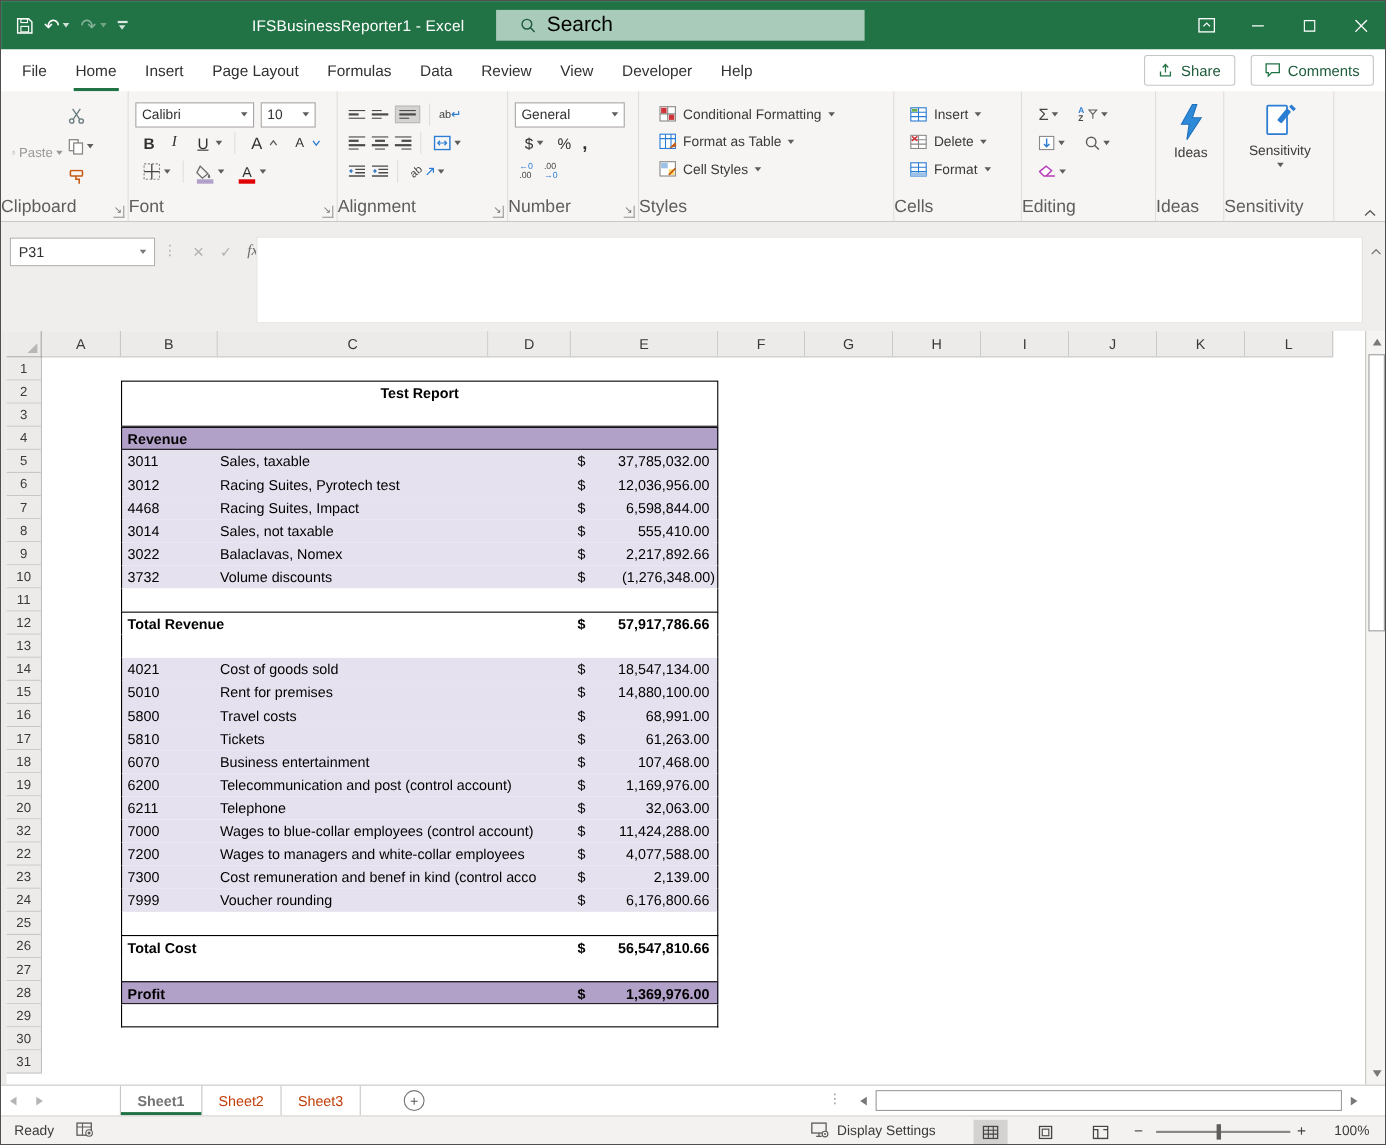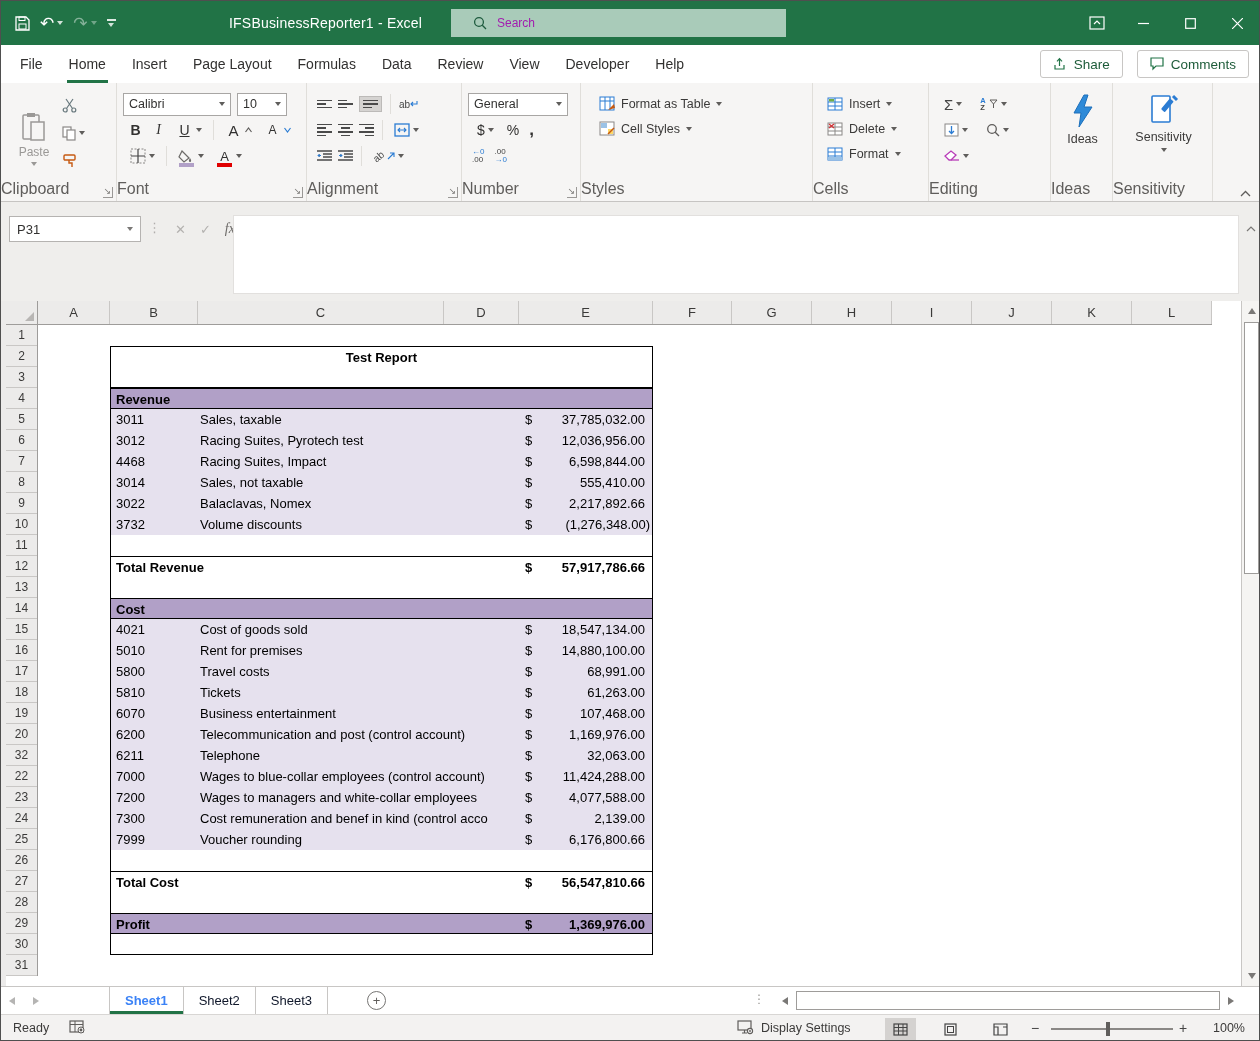--- a/index.html
+++ b/index.html
@@ -14,21 +14,21 @@
   .glyph-undo { font-size:17px; color:#fff; }
   .glyph-redo { font-size:17px; color:rgba(255,255,255,.45); }
   .crt { display:inline-block; width:0; height:0; border-left:3.5px solid transparent; border-right:3.5px solid transparent; border-top:4px solid currentColor; }
   .qat .crt { color:rgba(255,255,255,.8); }
   .qat-custom { display:flex; flex-direction:column; align-items:center; gap:2px; }
   .qat-custom .bar { width:9px; height:1.5px; background:rgba(255,255,255,.85); }
   #doc-title { position:absolute; left:228px; top:0; height:44px; display:flex; align-items:center;
                color:#fff; font-size:14px; letter-spacing:.2px; }
   #searchbox { position:absolute; left:450px; top:8px; width:335px; height:28px; background:#a9cbb9;
                display:flex; align-items:center; gap:10px; padding-left:22px; }
-  #searchbox .s-label { color:#a21caf; font-size:12px; }
+  #searchbox .s-label { color:#000000; font-size:19px; }
   .win-controls { position:absolute; right:0; top:0; height:44px; display:flex; }
   .win-btn { width:47px; height:44px; display:flex; align-items:center; justify-content:center; color:#fff; font-size:13px; }
 
   
   #menubar { position:absolute; left:0; top:44px; width:1260px; height:38px; background:#fff; }
   #menu-tabs { position:absolute; left:6px; top:0; height:38px; display:flex; }
   .mtab { position:relative; padding:0 13px; height:38px; display:flex; align-items:center;
           font-size:14px; color:#323130; cursor:default; }
   .mtab.active { font-weight:400; }
   .mtab.active::after { content:""; position:absolute; left:11px; right:11px; bottom:0; height:3px; background:#217346; }
@@ -49,21 +49,21 @@
   .combo { background:#fff; border:1px solid #a8a6a4; height:23px; display:flex; align-items:center;
            justify-content:space-between; padding:0 5px; font-size:12.5px; color:#323130; }
   .vline { width:1px; height:20px; background:#e0deda; margin:0 2px; }
   .sel { background:#d5d3d1; border:1px solid #bcbab8; }
   .lines { display:flex; flex-direction:column; gap:2px; width:15px; }
   .lines span { height:1.6px; background:#4a4a4a; }
   .caret-cell { color:#5f5d5b; }
 
   
   #grp-clipboard { width:116px; display:flex; gap:2px; padding-left:10px; }
-  .paste-big { width:46px; display:flex; flex-direction:column; align-items:center; gap:3px; padding-top:4px;justify-content:center; }
+  .paste-big { width:46px; display:flex; flex-direction:row; align-items:center; gap:3px; padding-top:4px; }
   .paste-big .plabel { font-size:12px; color:#9a9896; }
   .clip-col { display:flex; flex-direction:column; gap:4px; padding-top:2px; }
 
   
   #grp-font { width:190px; }
   .fg-glyph { font-size:14px; color:#323130; width:17px; text-align:center; }
   .fg-glyph.b { font-weight:800; }
   .fg-glyph.i { font-style:italic; font-family:"Liberation Serif",serif; }
   .fg-glyph.u { text-decoration:underline; }
   .colorbar { position:relative; width:17px; text-align:center; font-size:13px; color:#323130; line-height:13px; }
@@ -139,23 +139,23 @@
   .tri-up { width:0; height:0; border-left:4px solid transparent; border-right:4px solid transparent; border-bottom:6px solid #7a7876; }
   .tri-down { width:0; height:0; border-left:4px solid transparent; border-right:4px solid transparent; border-top:6px solid #7a7876; }
   .tri-left { width:0; height:0; border-top:4px solid transparent; border-bottom:4px solid transparent; border-right:6px solid #7a7876; }
   .tri-right { width:0; height:0; border-top:4px solid transparent; border-bottom:4px solid transparent; border-left:6px solid #7a7876; }
   #vthumb { position:absolute; left:2px; top:21px; width:15px; height:252px; background:#fff; border:1px solid #9e9c9a; }
 
   
   #tabbar { position:absolute; left:0; top:985px; width:1260px; height:28px; background:#fff; border-top:1px solid #c8c6c4; }
   #tab-nav { position:absolute; left:8px; top:0; height:27px; display:flex; align-items:center; gap:18px; opacity:.55; }
   #sheet-tabs { position:absolute; left:108px; top:0; height:27px; display:flex; border-left:1px solid #c8c6c4; }
-  .stab { height:27px; padding:0 15px; display:flex; align-items:center; font-size:13px; color:#0f172a;
+  .stab { height:27px; padding:0 15px; display:flex; align-items:center; font-size:13px; color:#c2410c;
           border-right:1px solid #c8c6c4; position:relative; }
-  .stab.active { color:#3b82f6; font-weight:700; }
+  .stab.active { color:#737373; font-weight:700; }
   .stab.active::after { content:""; position:absolute; left:0; right:0; bottom:0; height:3px; background:#217346; }
   #newsheet { position:absolute; left:366px; top:4px; width:19px; height:19px; border:1px solid #767573; border-radius:50%;
               display:flex; align-items:center; justify-content:center; font-size:13px; color:#5f5d5b; }
   #tab-dots { position:absolute; left:752px; top:5px; color:#9a9896; font-size:12px; }
   #hscroll { position:absolute; left:774px; top:3px; width:466px; height:21px; }
   #hscroll .ha { position:absolute; top:0; width:20px; height:21px; display:flex; align-items:center; justify-content:center; }
   #hthumb { position:absolute; left:21px; right:21px; top:1px; height:19px; background:#fff; border:1px solid #9e9c9a; }
 
   
   #statusbar { position:absolute; left:0; top:1013px; width:1260px; height:28px; background:#f3f2f1; border-top:1px solid #d8d6d4; }
@@ -466,20 +466,30 @@
       </div>
       <div class="rrow" style="gap:10px;padding-left:4px">
         <span class="dec-btn"><span class="blue">←0</span><br>.00</span>
         <span class="dec-btn">.00<br><span class="blue">→0</span></span>
       </div>
       <span class="rgroup-label">Number</span>
       <span class="launcher">↘</span>
     </div>
 
     <div class="rgroup" id="grp-styles" style="width:232px; padding-left:14px">
+      <div class="stack-btn">
+        <svg width="16" height="15" viewBox="0 0 16 15">
+            <rect x="1" y="1" width="14" height="13" fill="#fff" stroke="#8a8886"></rect>
+            <rect x="2" y="2" width="5" height="5" fill="#d13438"></rect>
+            <rect x="9" y="8" width="5" height="5" fill="#d13438"></rect>
+            <path d="M8 1v13 M1 7.5h14" stroke="#8a8886"></path>
+          </svg>
+        <span>Conditional Formatting</span>
+          <span class="crt caret-cell"></span>
+      </div>
       <div class="stack-btn">
         <svg width="16" height="15" viewBox="0 0 16 15">
             <rect x="1" y="1" width="14" height="13" fill="#fff" stroke="#2b7cd3"></rect>
             <path d="M1 5h14 M6 1v13 M11 1v13" stroke="#2b7cd3"></path>
             <path d="M9 14 L15 8 L16 12 Z" fill="#c65911"></path>
           </svg>
         <span>Format as Table</span>
           <span class="crt caret-cell"></span>
       </div>
       <div class="stack-btn">
@@ -714,23 +724,20 @@
             <span class="c-cur">$</span>
             <span class="c-amt neg">(1,276,348.00)</span>
           </div>
           <div class="trow t-blank"></div>
           <div class="trow t-total t-bold bt">
             <span class="c-label">Total Revenue</span>
             <span class="c-cur" style="font-weight: 700;">$</span>
             <span class="c-amt" style="font-weight: 700;">57,917,786.66</span>
           </div>
           <div class="trow t-blank"></div>
-          <div class="trow t-band bt bb">
-            <span class="c-label">Cost</span>
-          </div>
           <div class="trow t-item">
             <span class="c-code">4021</span>
             <span class="c-desc">Cost of goods sold</span>
             <span class="c-cur">$</span>
             <span class="c-amt">18,547,134.00</span>
           </div>
           <div class="trow t-item">
             <span class="c-code">5010</span>
             <span class="c-desc">Rent for premises</span>
             <span class="c-cur">$</span>

